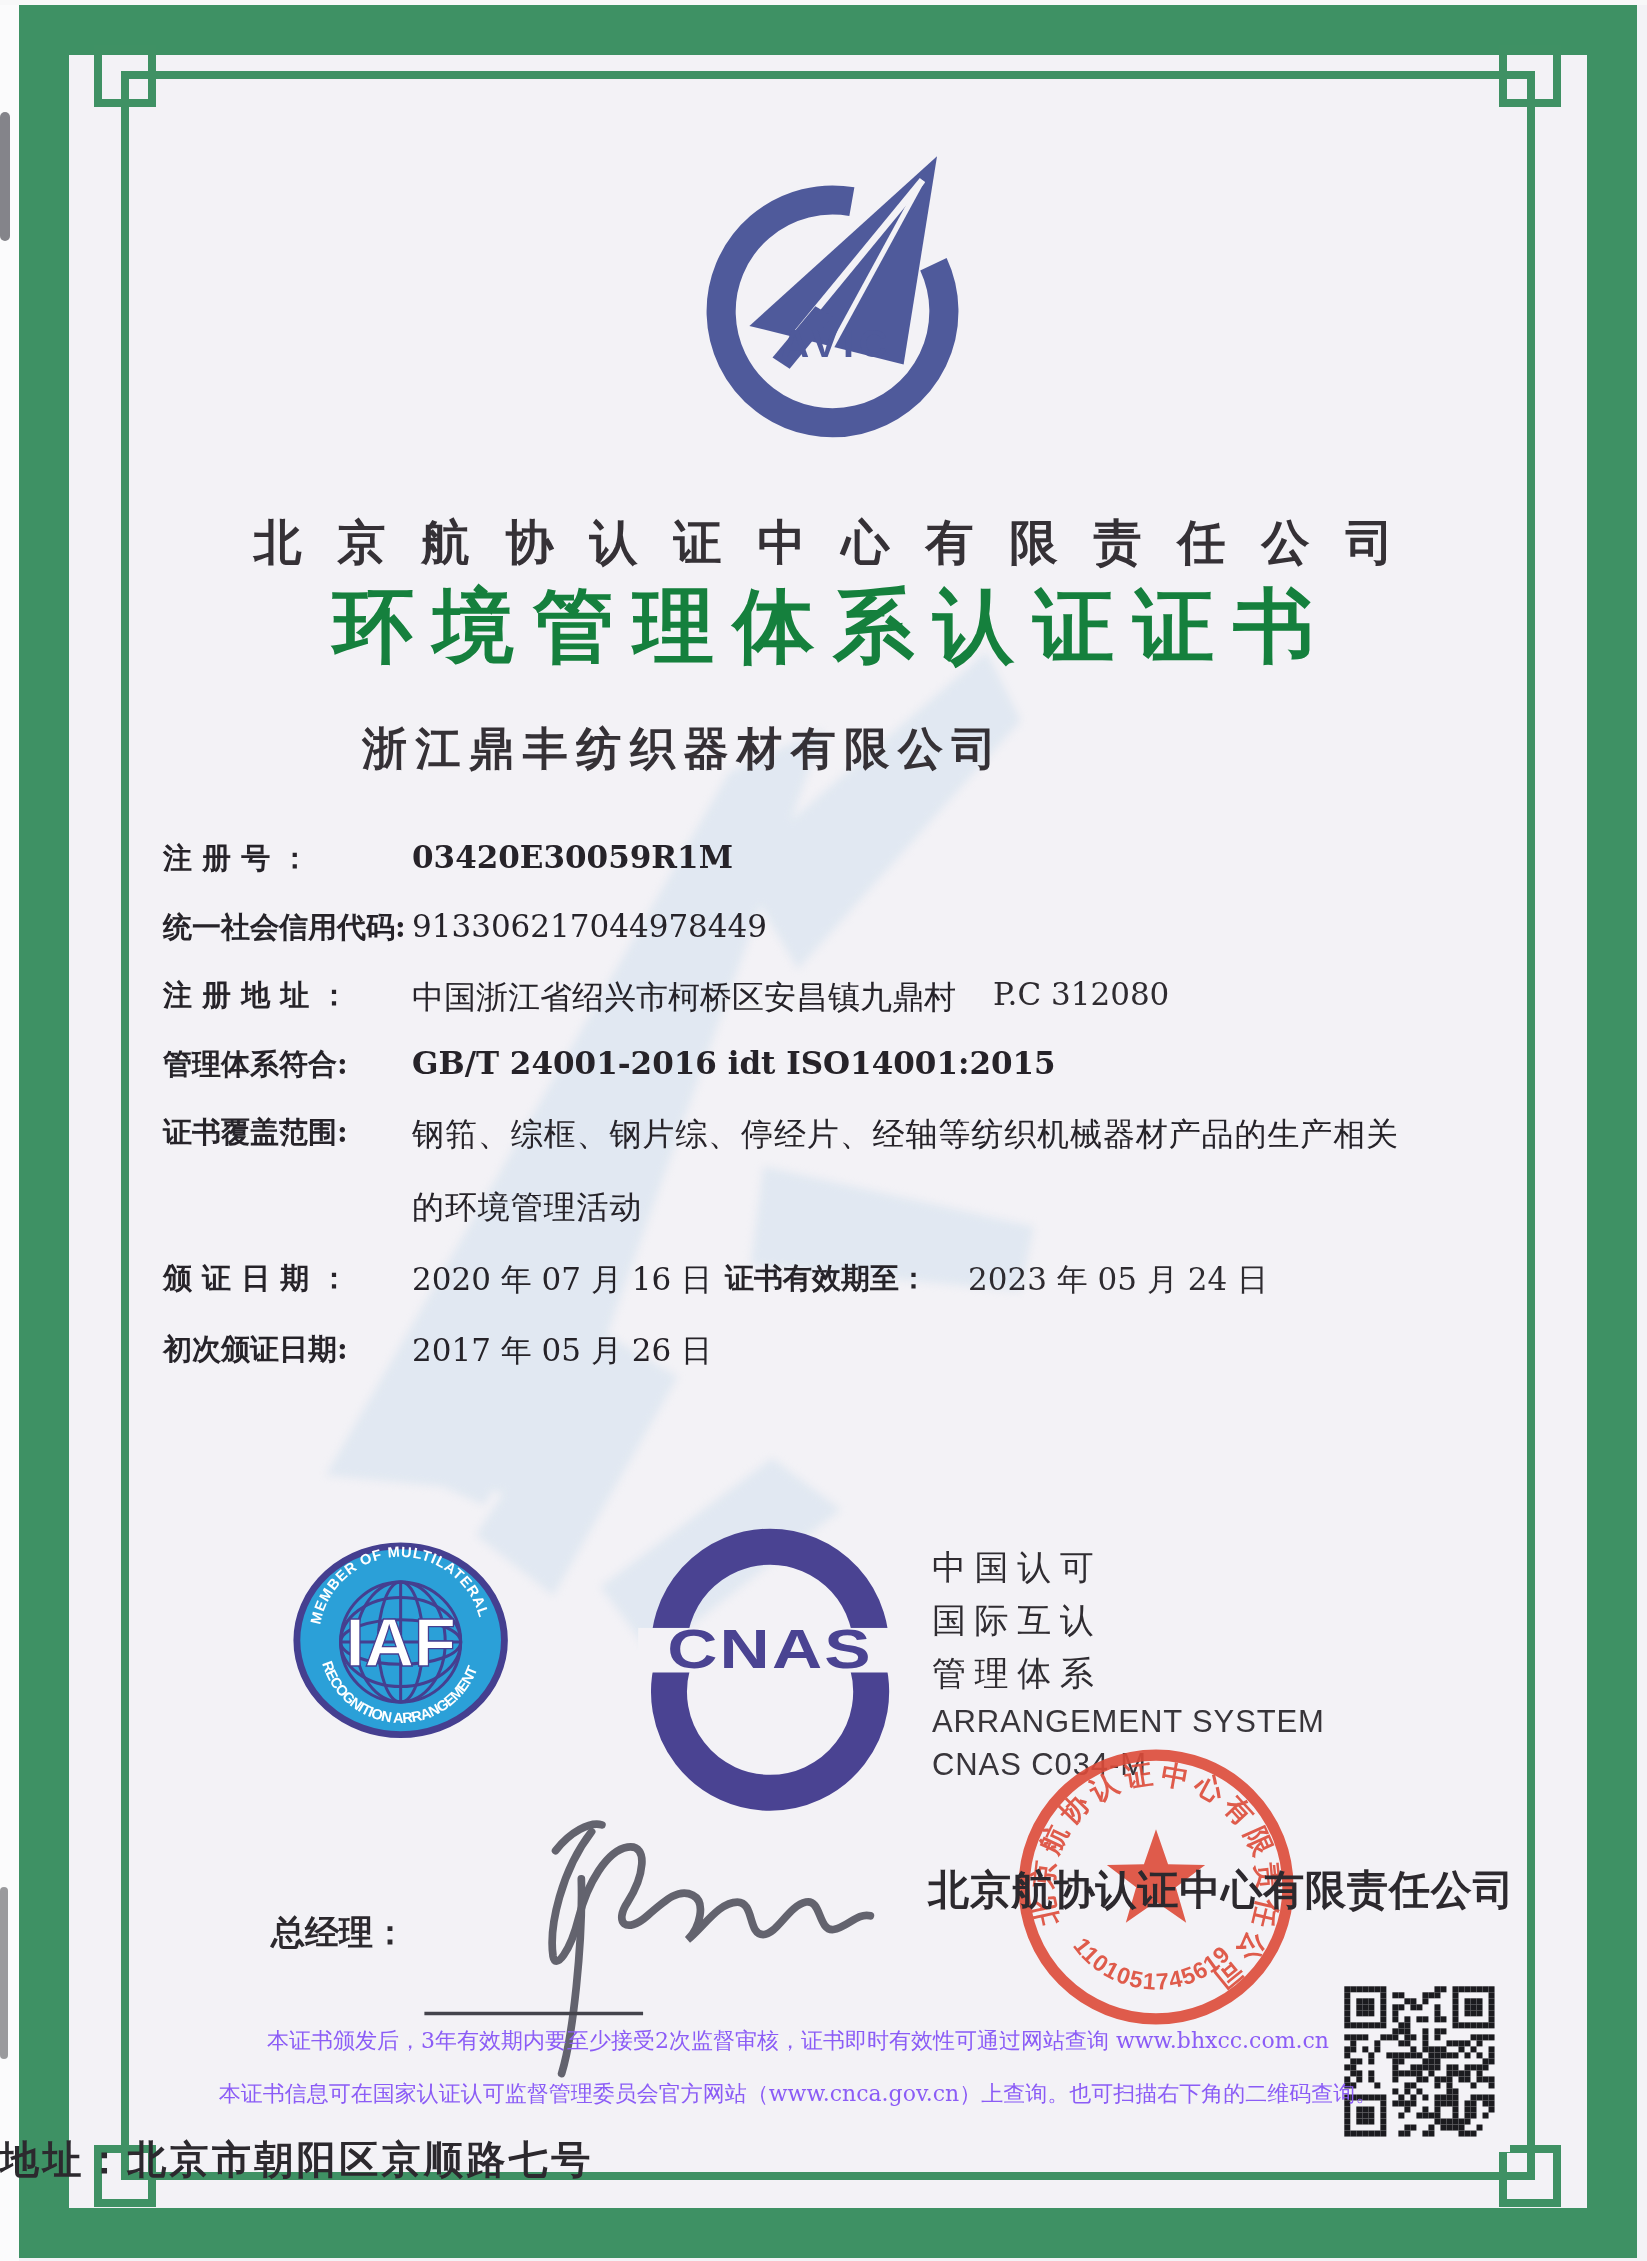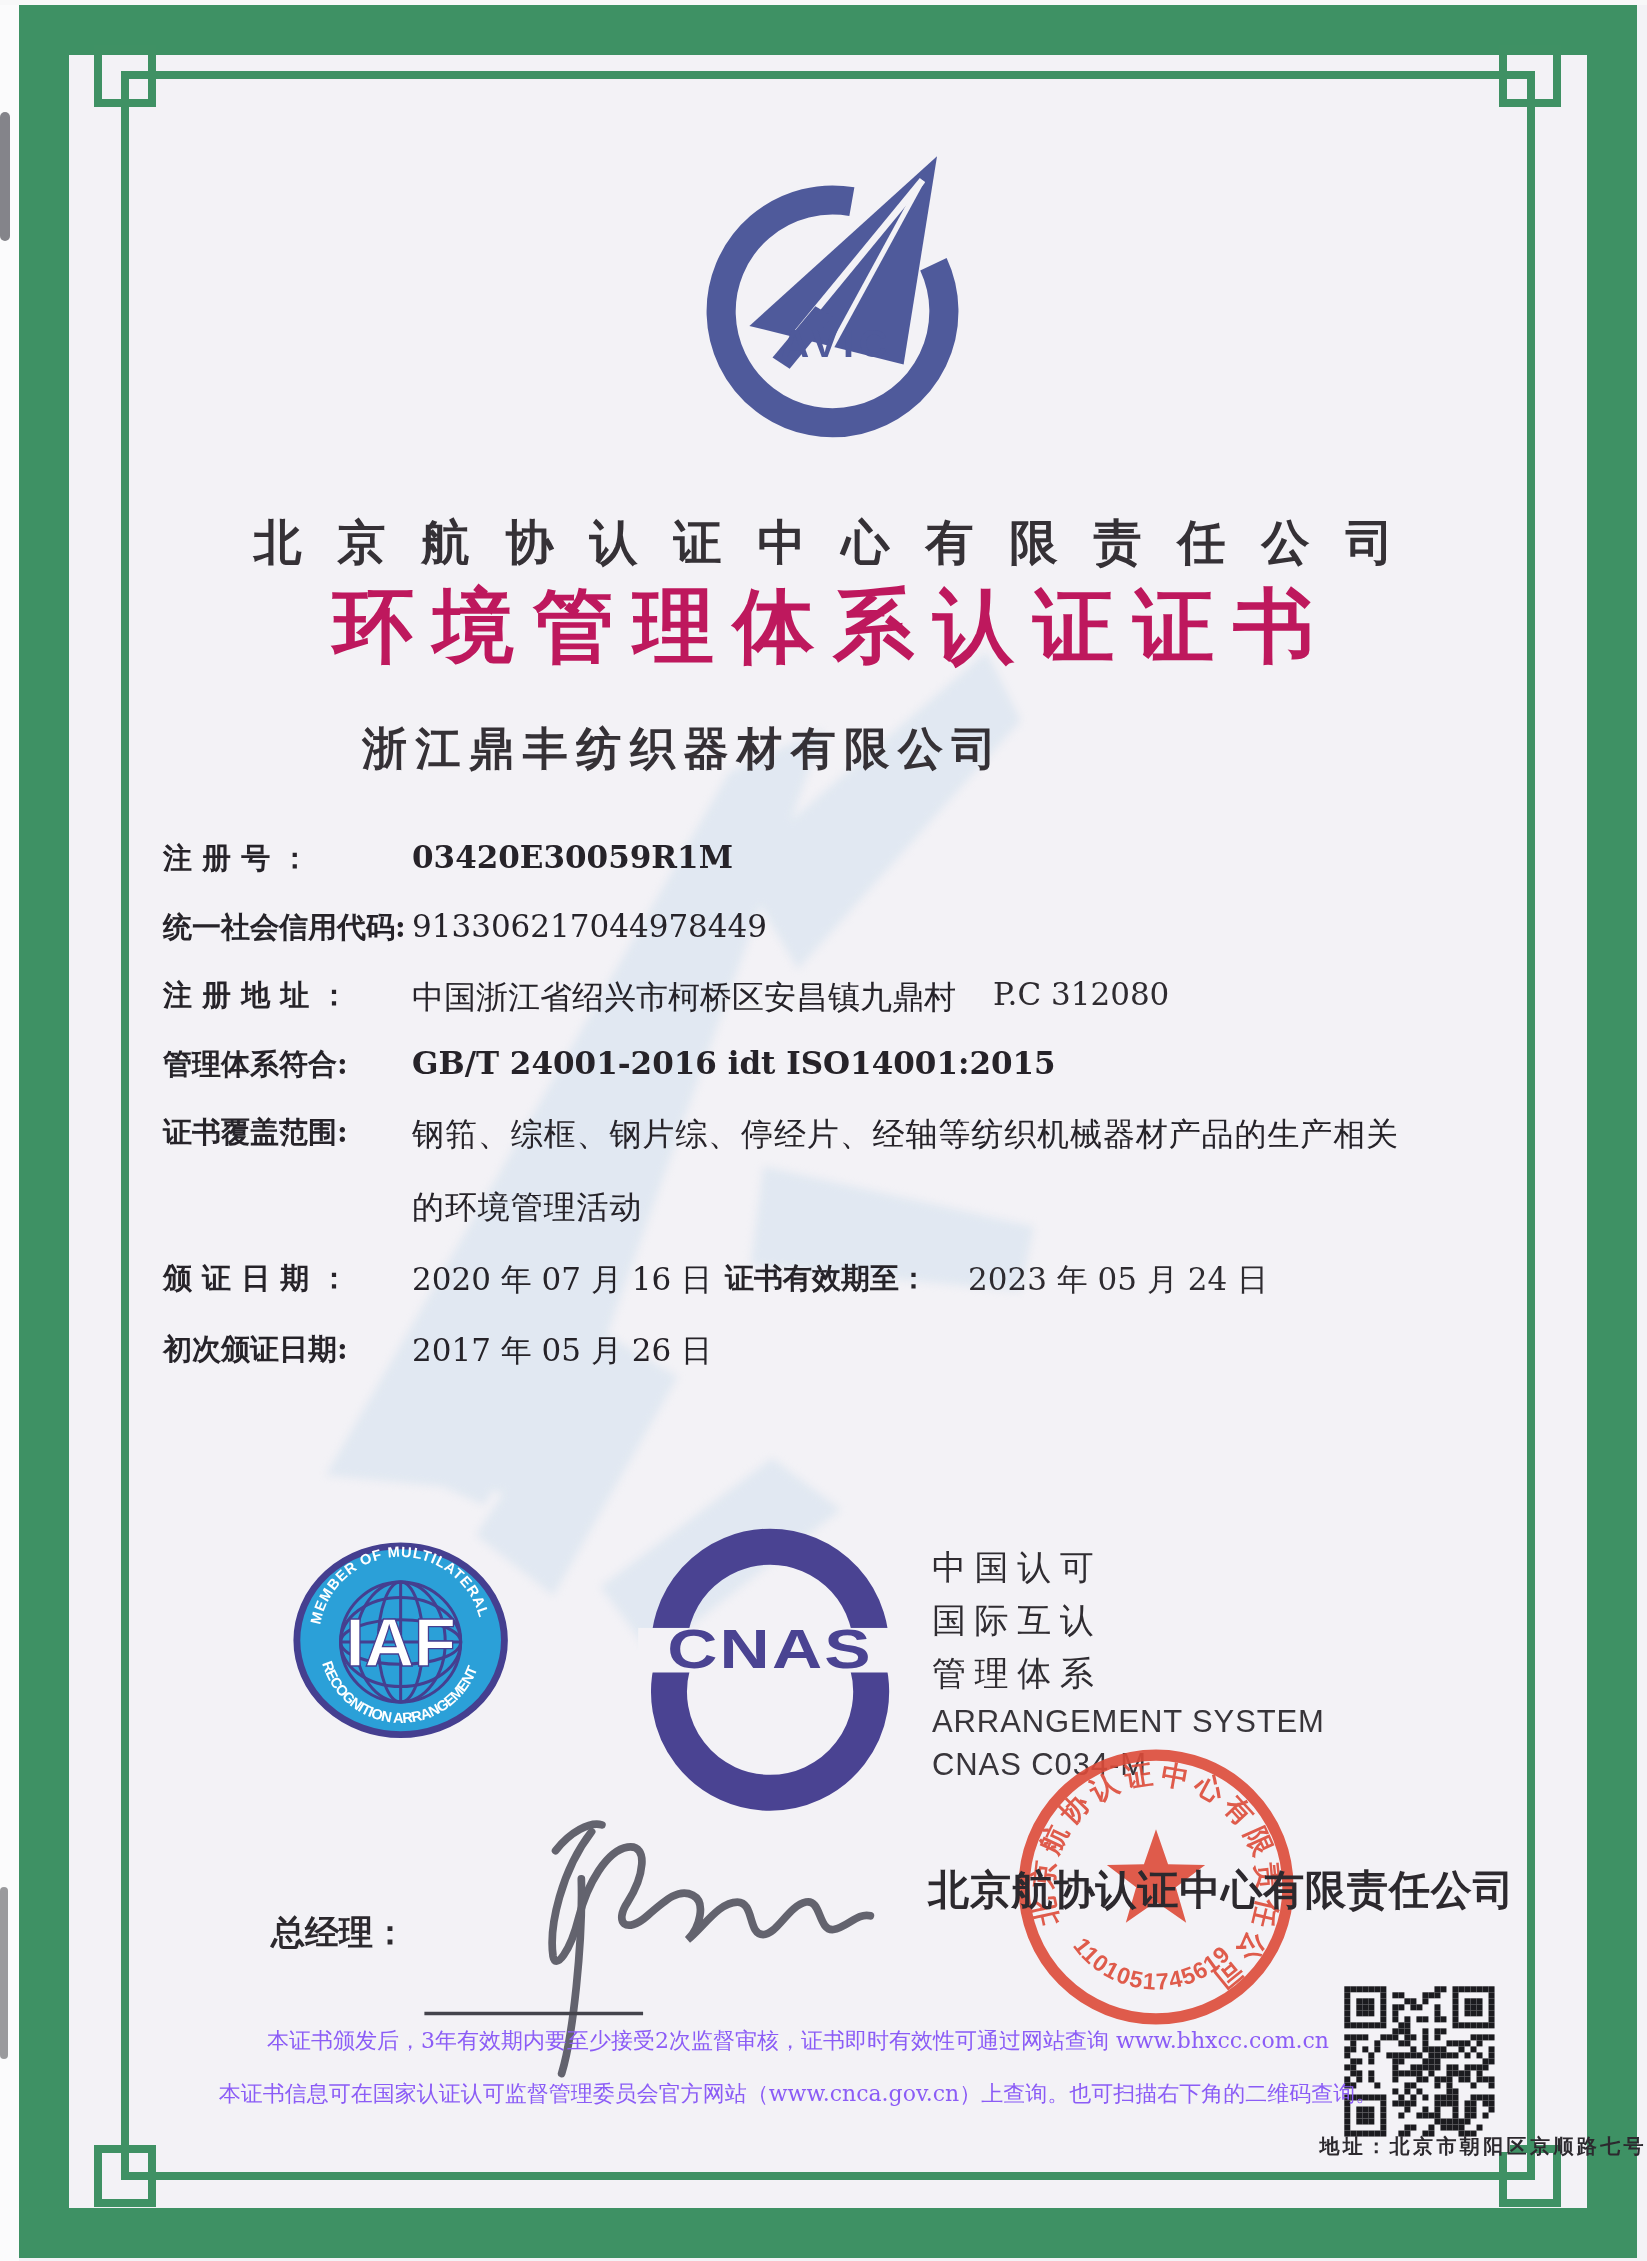--- a/index.html
+++ b/index.html
@@ -11,41 +11,41 @@
   .band{position:absolute;left:19px;top:5.1px;width:1618px;height:2253px;box-sizing:border-box;
         border:50px solid #3e9164;}
   .frame{position:absolute;left:121px;top:71px;width:1414px;height:2109px;box-sizing:border-box;
          border:8.6px solid #3f9164;}
   .corner{position:absolute;width:62px;height:62px;box-sizing:border-box;border:8.6px solid #3f9164;background:transparent;}
   .wm{position:absolute;left:0;top:0;z-index:0;filter:blur(4.3px);}
   .content{position:absolute;left:0;top:0;width:100%;height:100%;z-index:2;}
   .org-name{position:absolute;left:0;top:511px;width:1647px;text-align:center;
             font-size:48px;font-weight:bold;letter-spacing:36px;text-indent:36px;color:#353136;}
   .cert-title{position:absolute;left:0;top:573px;width:1647px;text-align:center;
-              font-size:81px;font-weight:bold;letter-spacing:19px;text-indent:19px;color:#be185d;}
+              font-size:81px;font-weight:bold;letter-spacing:19px;text-indent:19px;color:#15803d;}
   .company{position:absolute;left:0;top:719px;width:1367px;text-align:center;
            font-size:45px;font-weight:bold;letter-spacing:8.6px;color:#353136;}
   .row{position:absolute;left:0;width:1354px;height:51px;}
   .lbl{position:absolute;left:163px;font-size:29px;font-weight:bold;color:#262329;white-space:nowrap;}
   .val{position:absolute;left:412px;font-size:31px;color:#262329;white-space:nowrap;}
   .val.bold{font-weight:bold;}
   .val.cjk{font-size:32px;}
   .scope-val{font-size:34px;letter-spacing:0.9px;}
   .pc{position:absolute;left:993px;font-size:31px;}
   .vlabel{position:absolute;left:725px;font-size:29px;font-weight:bold;color:#262329;white-space:nowrap;}
   .vval{position:absolute;left:968px;font-size:31px;white-space:nowrap;}
   .accred{position:absolute;left:932px;top:1541px;color:#2f2c31;}
   .accred .cjk-line{font-size:34px;letter-spacing:8.6px;line-height:53px;font-weight:500;}
   .accred .lat-line{font-family:"Liberation Sans",sans-serif;font-size:31px;line-height:43px;letter-spacing:0.9px;color:#38353a;}
   .issuer-line{position:absolute;left:928px;top:1863px;font-size:41px;font-weight:bold;
                letter-spacing:0.9px;color:#2c292e;z-index:4;white-space:nowrap;}
   .gm-label{position:absolute;left:271px;top:1910px;font-size:34px;font-weight:bold;color:#2c292e;z-index:3;}
   .footer-line{position:absolute;left:0;width:1596px;text-align:center;font-size:22px;color:#8b5cf6;z-index:4;}
-  .footer-addr{position:absolute;left:0;top:2133px;width:1647px;text-align:right;
-               font-size:20px;font-weight:bold;color:#2c292e;z-index:4;letter-spacing:3.4px;}
+  .footer-addr{position:absolute;left:0;top:2133px;width:1647px;text-align:left;
+               font-size:39px;font-weight:bold;color:#2c292e;z-index:4;letter-spacing:3.4px;}
   svg{position:absolute;overflow:visible;}
   .z3{z-index:3;}
 </style>
 </head>
 <body>
 
 <div class="page">
 
   <div class="edge-left"></div>
   <div class="edge-top"></div>

